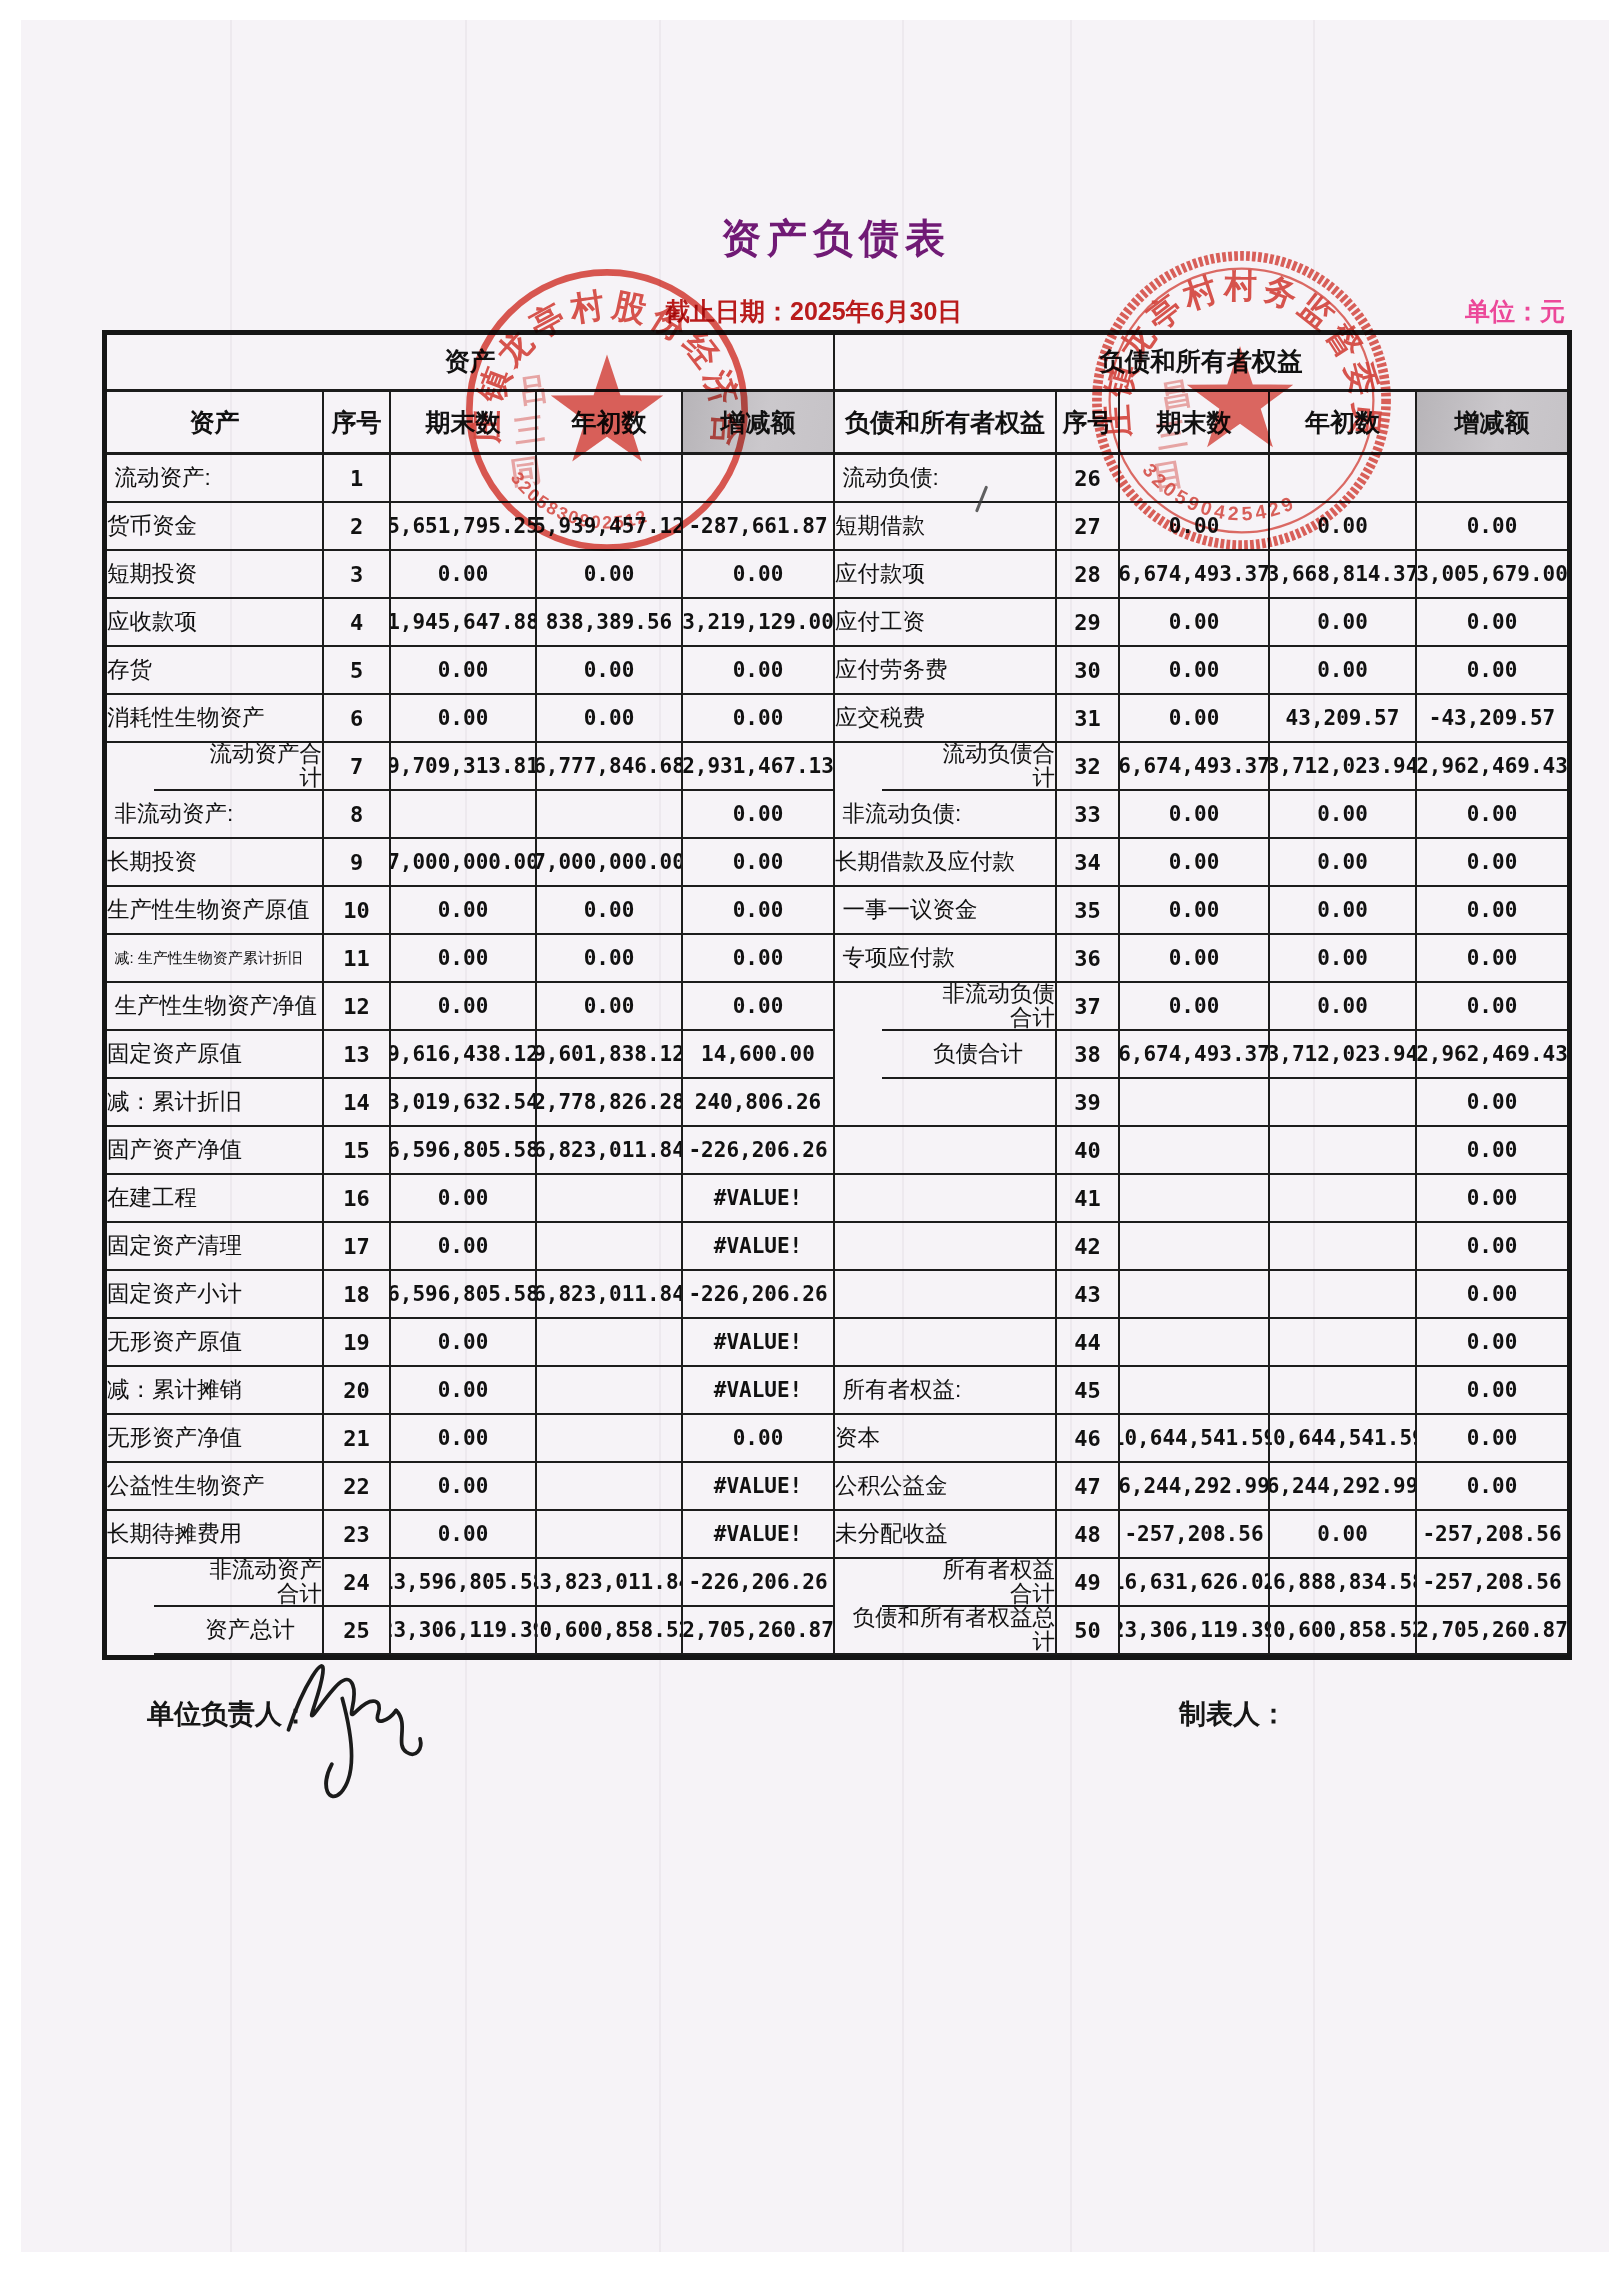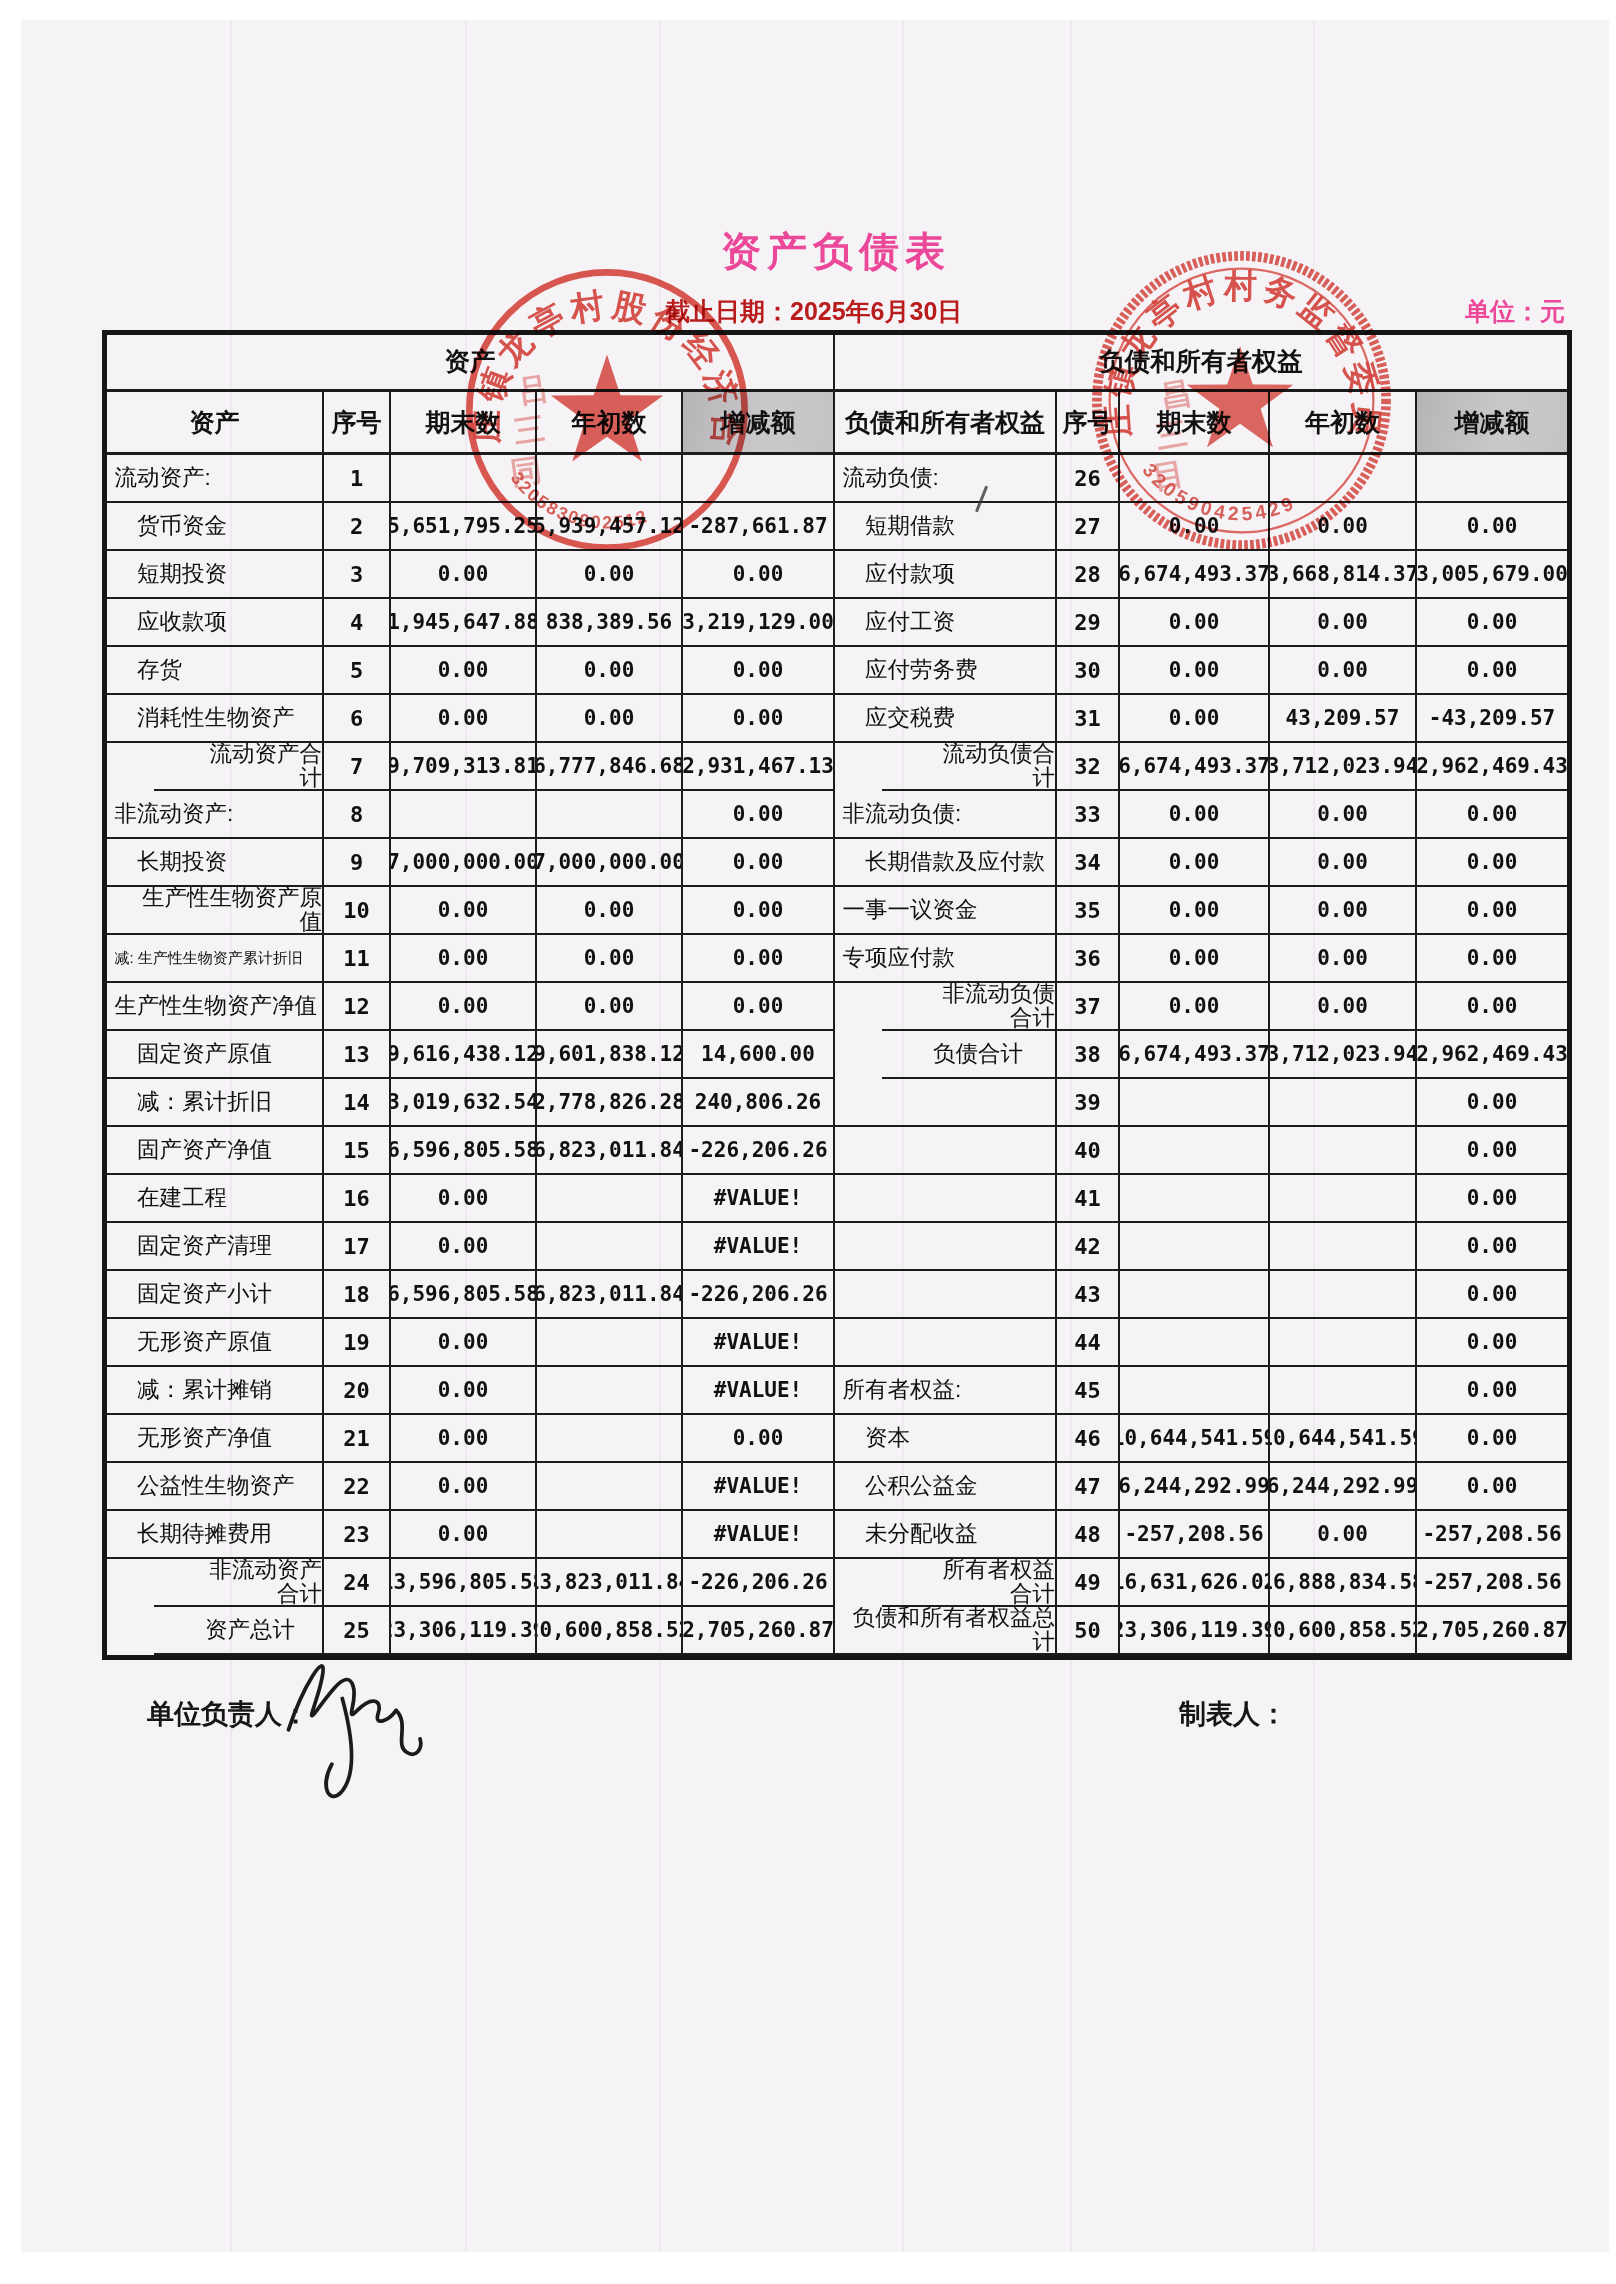--- a/index.html
+++ b/index.html
@@ -1,35 +1,35 @@
 <!DOCTYPE html>
 <html style="font-size:12px"><head>
 <meta charset="utf-8">
 <style>
   html,body{margin:0;padding:0;background:#ffffff;}
   .page{position:relative;width:1616px;height:2284px;background:#ffffff;overflow:hidden;
         font-family:"Liberation Sans",sans-serif;color:#111;}
   .paper{position:absolute;left:21px;top:19.5px;width:1588px;height:2232px;background:#f6f3f7;}
   .fold{position:absolute;top:19.5px;height:2232px;width:1.5px;background:rgba(70,50,80,0.05);}
-  .title{position:absolute;left:721px;top:224px;font-size:40px;font-weight:700;letter-spacing:6px;color:#ec4899;}
+  .title{position:absolute;left:721px;top:211px;font-size:40px;font-weight:700;letter-spacing:6px;color:#701a75;}
   .dateline{position:absolute;left:665px;top:295px;font-size:25px;font-weight:700;color:#b91c1c;}
   .unit{position:absolute;left:1465px;top:295px;width:105px;font-size:25px;font-weight:700;color:#ec4899;font-family:Liberation Mono, monospace;}
   .tbl{position:absolute;left:102px;top:330px;border:5.2px solid #161616;background:transparent;
        display:grid;grid-template-columns:217px 67px 146px 146px 152px 222px 63px 150px 147px 150px;
        grid-template-rows:57px 63px repeat(25,48px);}
   .c{border-right:2.2px solid #1c1c1c;border-bottom:2.2px solid #1c1c1c;display:flex;align-items:center;
      box-sizing:border-box;overflow:hidden;}
   .c.cr{border-right:none;}
   .gh{grid-column:1/6;justify-content:center;font-size:25.4px;font-weight:700;border-bottom-width:3px;}
   .gh2{grid-column:6/11;justify-content:center;font-size:25.4px;font-weight:700;border-bottom-width:3px;border-right:none;}
   .hd{justify-content:center;font-size:25px;font-weight:700;border-bottom-width:3px;}
   .shade{background:linear-gradient(100deg,#b7b4b8 0%,#cbc8cc 55%,#c6c3c7 100%);}
   .lbl{font-size:22.5px;font-weight:400;justify-content:flex-start;line-height:1.05;text-align:right;}
   .lbl.ind0{padding-left:7.5px;}
-  .lbl.ind1{padding-left:30px;}
+  .lbl.ind1{}
   .lbl.ind2{padding-left:51px;margin-left:47px;}
   .lbl.smalltxt{font-size:15px;}
   .seq{justify-content:center;font-size:22px;font-weight:700;font-family:"DejaVu Sans Mono",monospace;}
   .num{justify-content:center;font-size:21px;font-weight:700;font-family:"DejaVu Sans Mono",monospace;letter-spacing:0px;}
   .footerlbl{position:absolute;font-size:27px;font-weight:700;color:#161616;}
   .stamp{position:absolute;mix-blend-mode:multiply;opacity:0.92;}
   .penmark{position:absolute;left:980px;top:485px;width:3px;height:28.4px;background:#3a3a3a;
            transform:rotate(22deg);border-radius:1.5px;opacity:.8;}
   svg text{font-family:"Liberation Sans",sans-serif;}
 </style>

